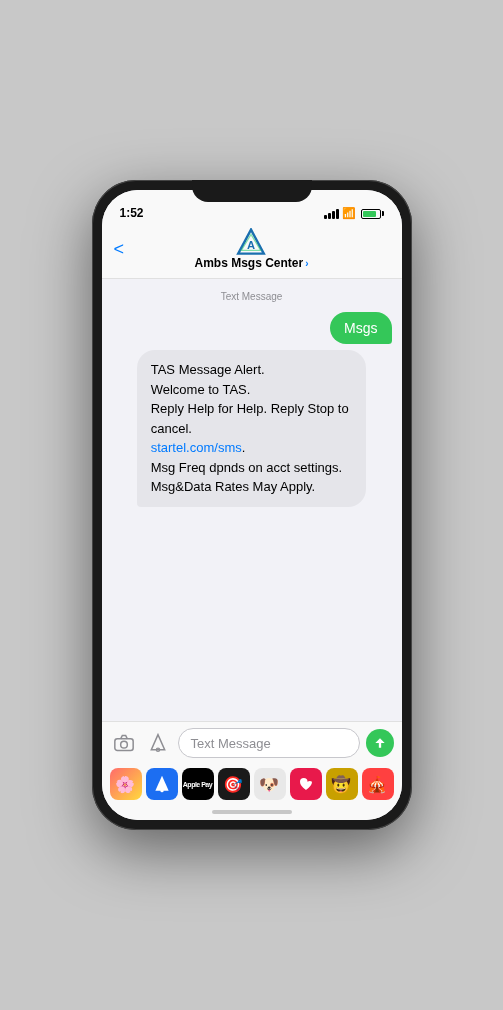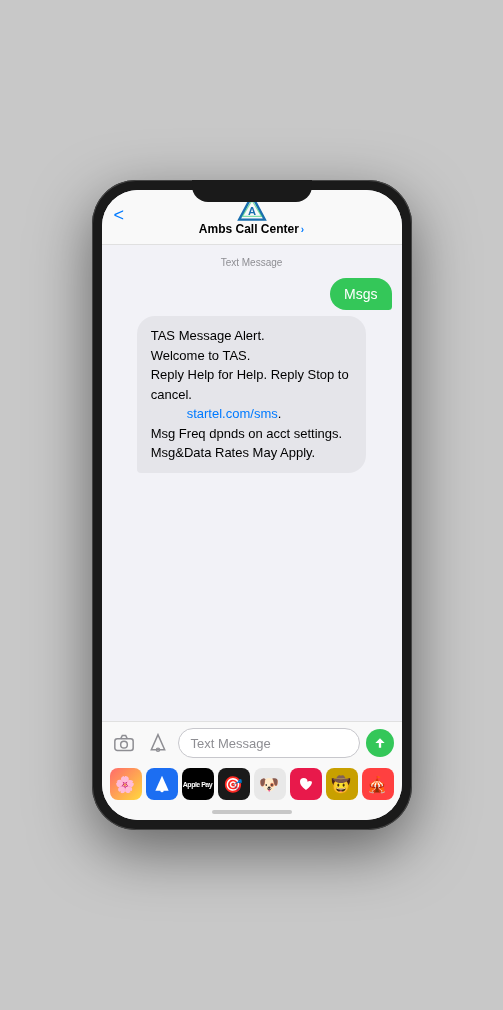--- a/index.html
+++ b/index.html
@@ -142,21 +142,20 @@
       color: #000;
       border-radius: 18px 18px 18px 4px;
       padding: 10px 14px;
       font-size: 13px;
       max-width: 82%;
       line-height: 1.5;
     }
     .bubble-gray a {
       color: #007aff;
       text-decoration: none;
-      margin-left: 36px;
     }
     
     .input-area {
       background: #f9f9f9;
       border-top: 1px solid #e0e0e0;
       padding: 6px 8px;
       display: flex;
       align-items: center;
       gap: 6px;
     }
@@ -272,32 +271,50 @@
       font-size: 11px;
     }
   </style>
 </head>
 <body>
 
 <div class="phone-outer">
   <div class="notch"></div>
   <div class="phone-inner">
 
+    <div class="status-bar">
+      <span class="status-time">1:52</span>
+      <div class="status-icons">
+        <div class="signal-bars">
+          <div class="bar" style="height:4px;"></div>
+          <div class="bar" style="height:6px;"></div>
+          <div class="bar" style="height:8px;"></div>
+          <div class="bar" style="height:10px;"></div>
+        </div>
+        <span class="wifi-icon">📶</span>
+        <div class="battery-icon">
+          <div class="battery-body">
+            <div class="battery-fill"></div>
+          </div>
+          <div class="battery-tip"></div>
+        </div>
+      </div>
+    </div>
 
     <div class="nav-header">
       <span class="nav-back">&lt;</span>
       <div class="nav-center">
 
         <svg class="nav-logo" viewBox="0 0 40 35" xmlns="http://www.w3.org/2000/svg">
           <polygon points="20,2 36,32 4,32" fill="none" stroke="#1a6faf" stroke-width="3"></polygon>
           <polygon points="20,8 32,28 8,28" fill="none" stroke="#2ecc71" stroke-width="1.5" opacity="0.6"></polygon>
           <text x="20" y="26" text-anchor="middle" font-size="14" font-weight="bold" fill="#1a6faf">A</text>
         </svg>
         <div class="nav-title">
-          <span>Ambs Call Center</span>
+          <span>Ambs Msgs Center</span>
           <span class="nav-chevron">›</span>
         </div>
       </div>
     </div>
 
     <div class="messages-area">
       <div class="timestamp-label">
         <div>Text Message</div>
       </div>
 

